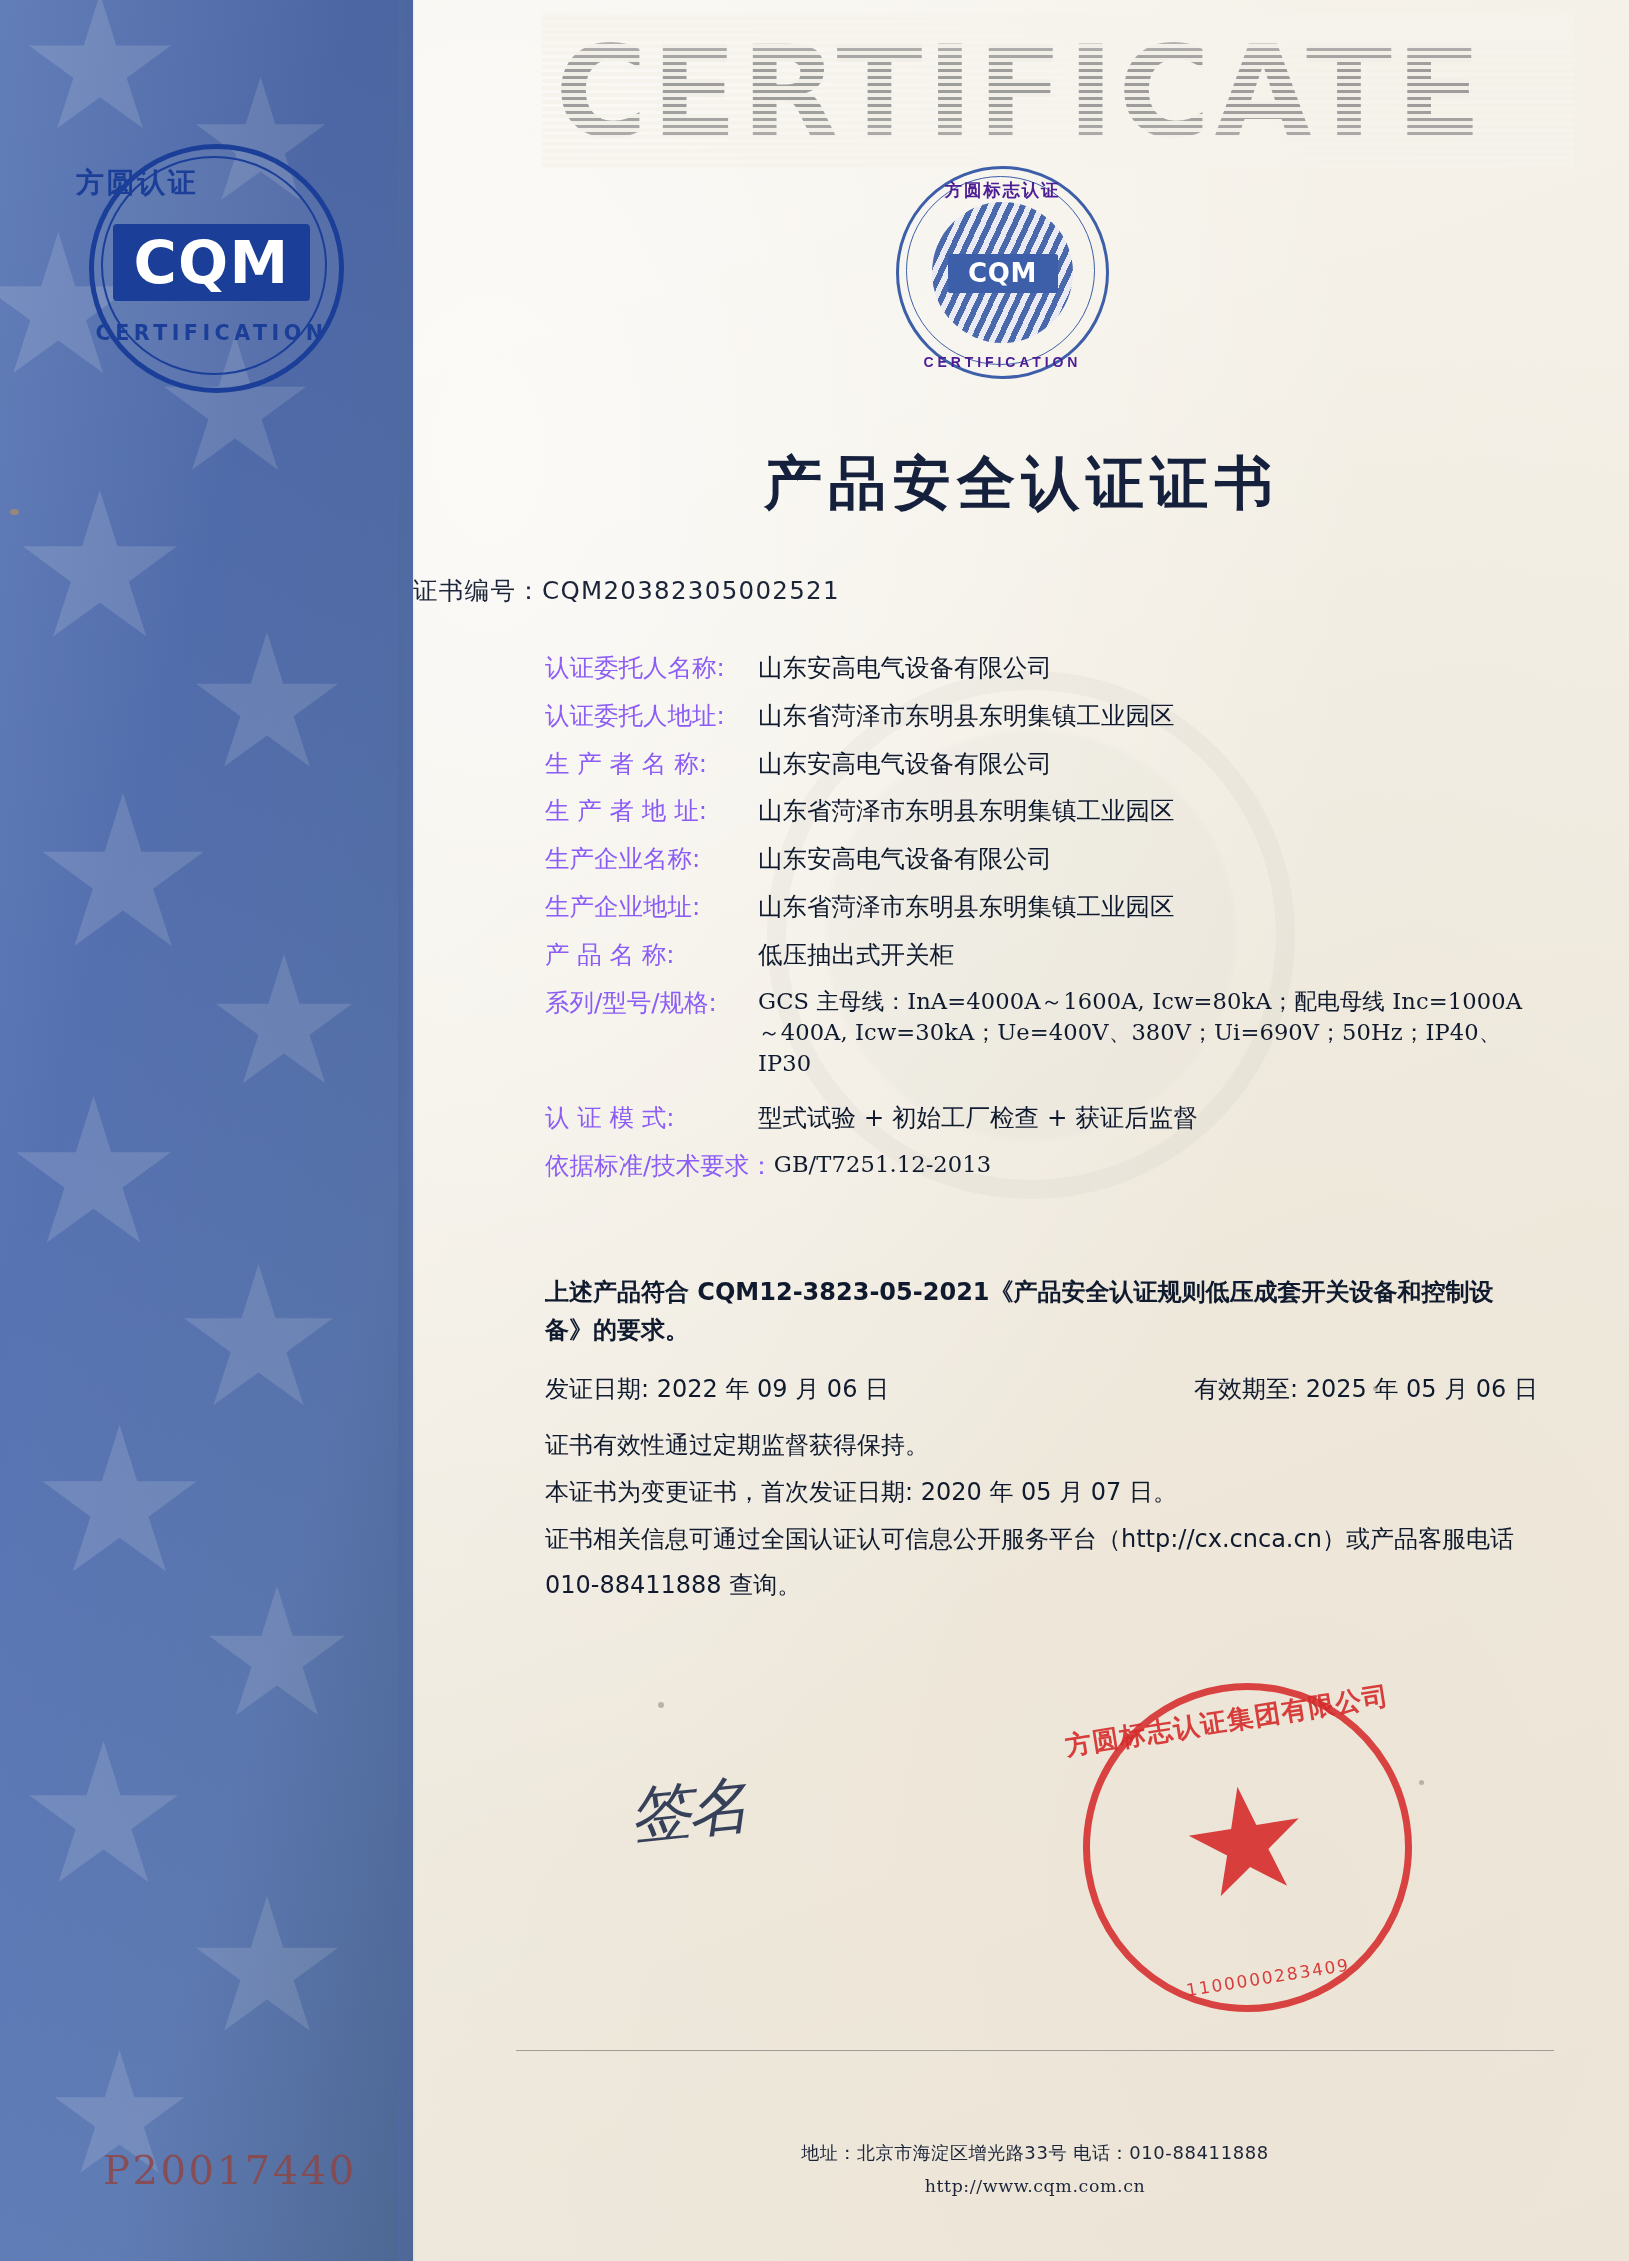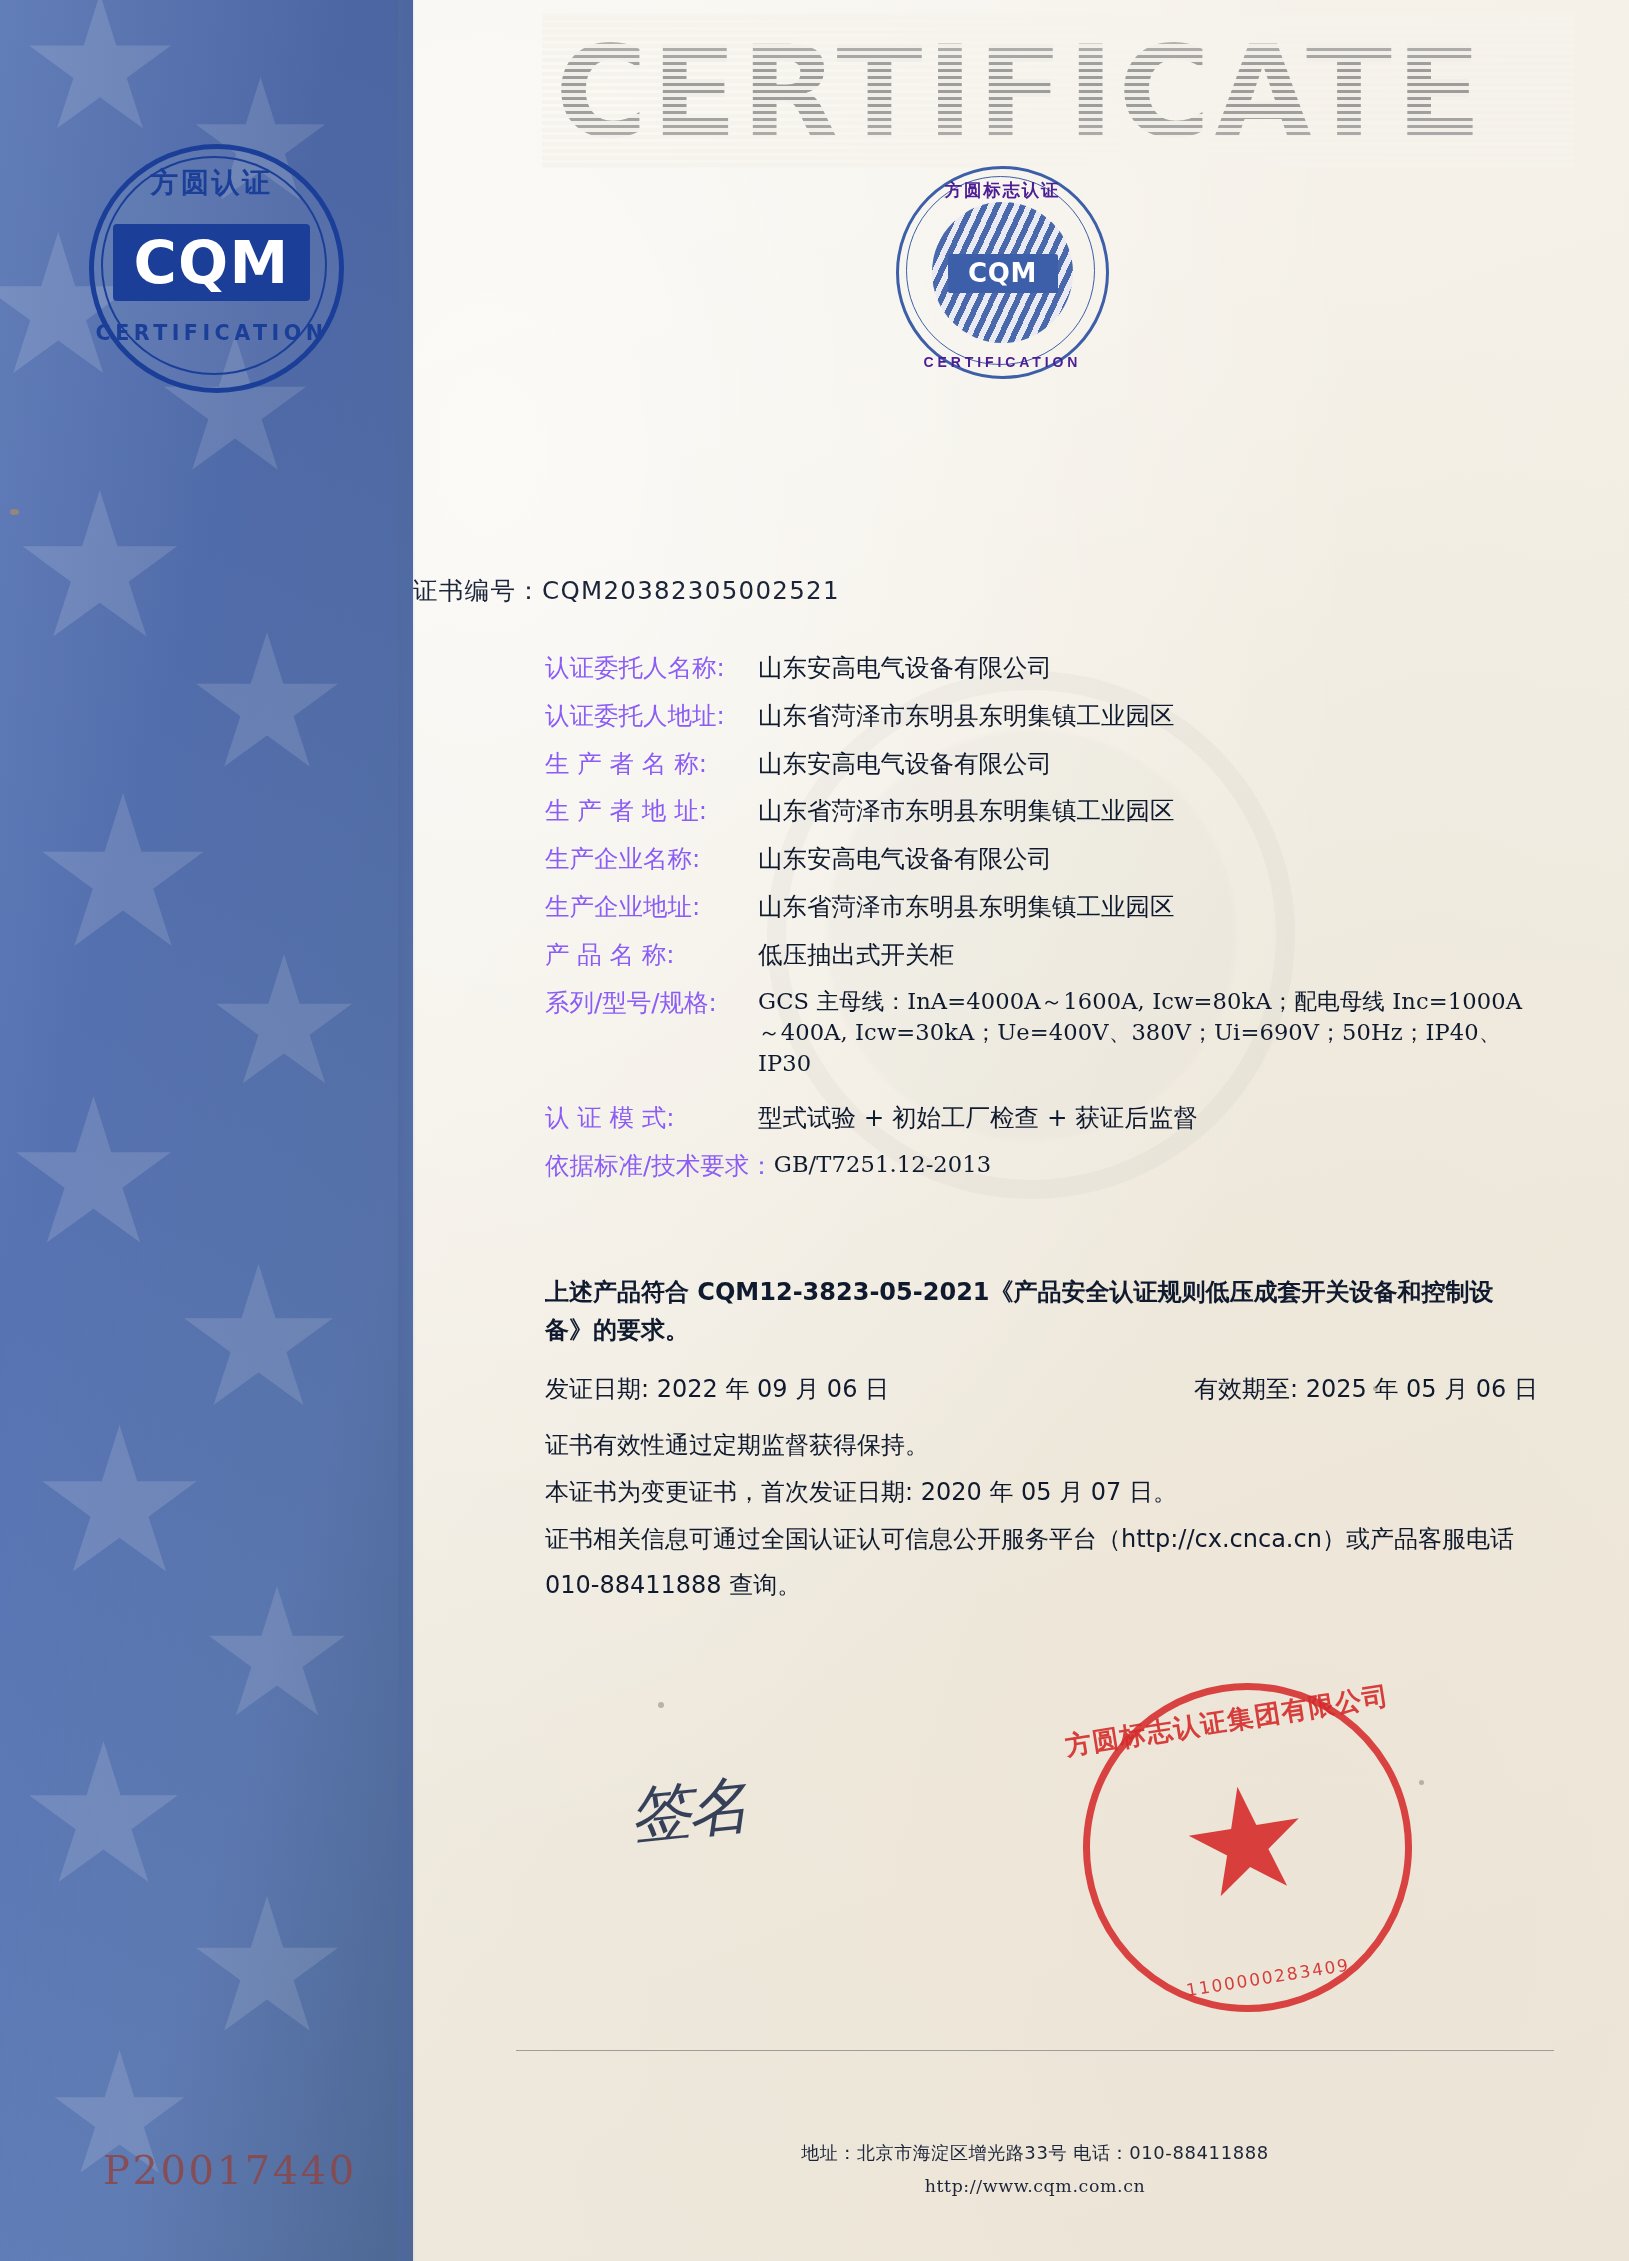--- a/index.html
+++ b/index.html
@@ -117,21 +117,20 @@
     position: absolute;
     left: 24.5px; top: 17px;
     width: 222px; height: 215px;
     border: 2.6px solid #1b3f99;
     border-radius: 50%;
   }
   .cqm-top-cn {
     position: absolute;
     left: 0; top: 24.5px;
     width: 271px;
-    text-align: center;
     font-family: "DejaVu Sans", sans-serif;
     font-weight: bold;
     font-size: 28px;
     color: #1b3f99;
     letter-spacing: 2.6px;
   }
   .cqm-bar {
     position: absolute;
     left: 37px;
     top: 85px;
@@ -500,20 +499,21 @@
     <div class="seal-ring2"></div>
     <div class="seal-core">
       <div class="seal-core-badge">CQM</div>
     </div>
     <div class="seal-text-top">方圆标志认证</div>
     <div class="seal-text-bottom">CERTIFICATION</div>
   </div>
 
   <div class="watermark"></div>
 
+  <div class="doc-title">产品安全认证证书</div>
 
   <div class="cert-no">
     <span>证书编号：</span><span>CQM20382305002521</span>
   </div>
 
   <div class="fields">
 
     <div class="frow">
       <div class="flabel">认证委托人名称:</div>
       <div class="fvalue">山东安高电气设备有限公司</div>

